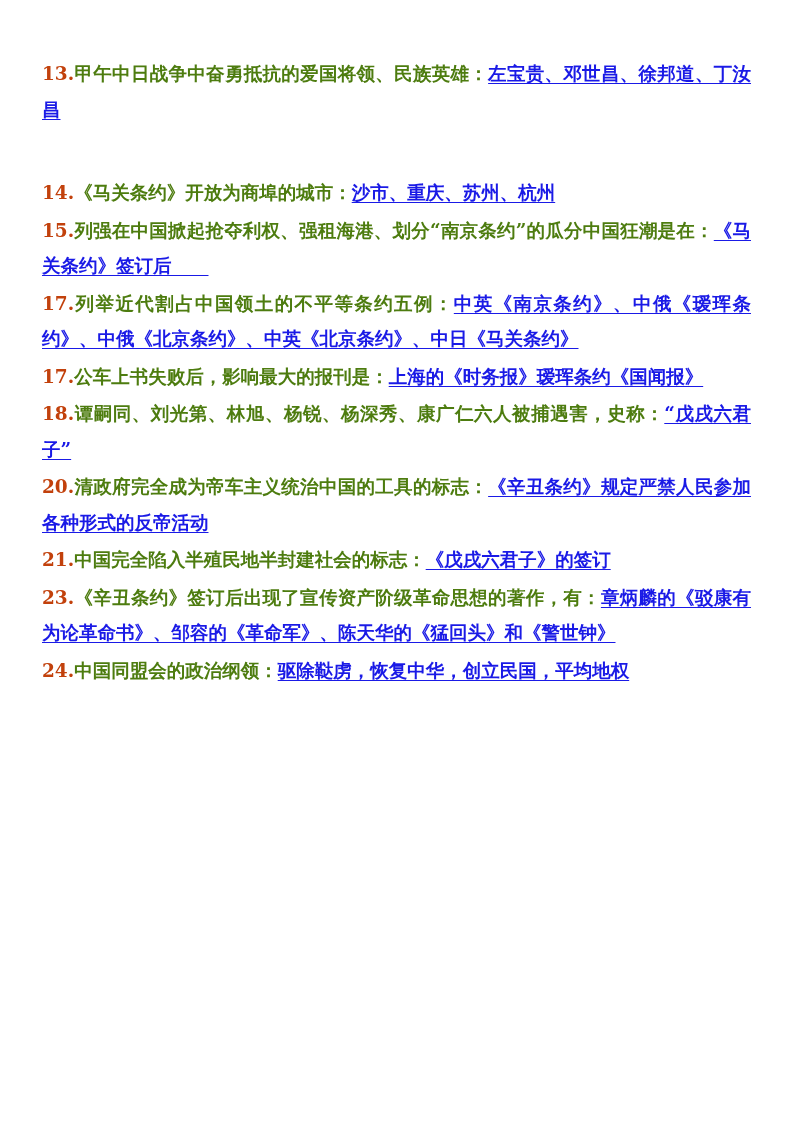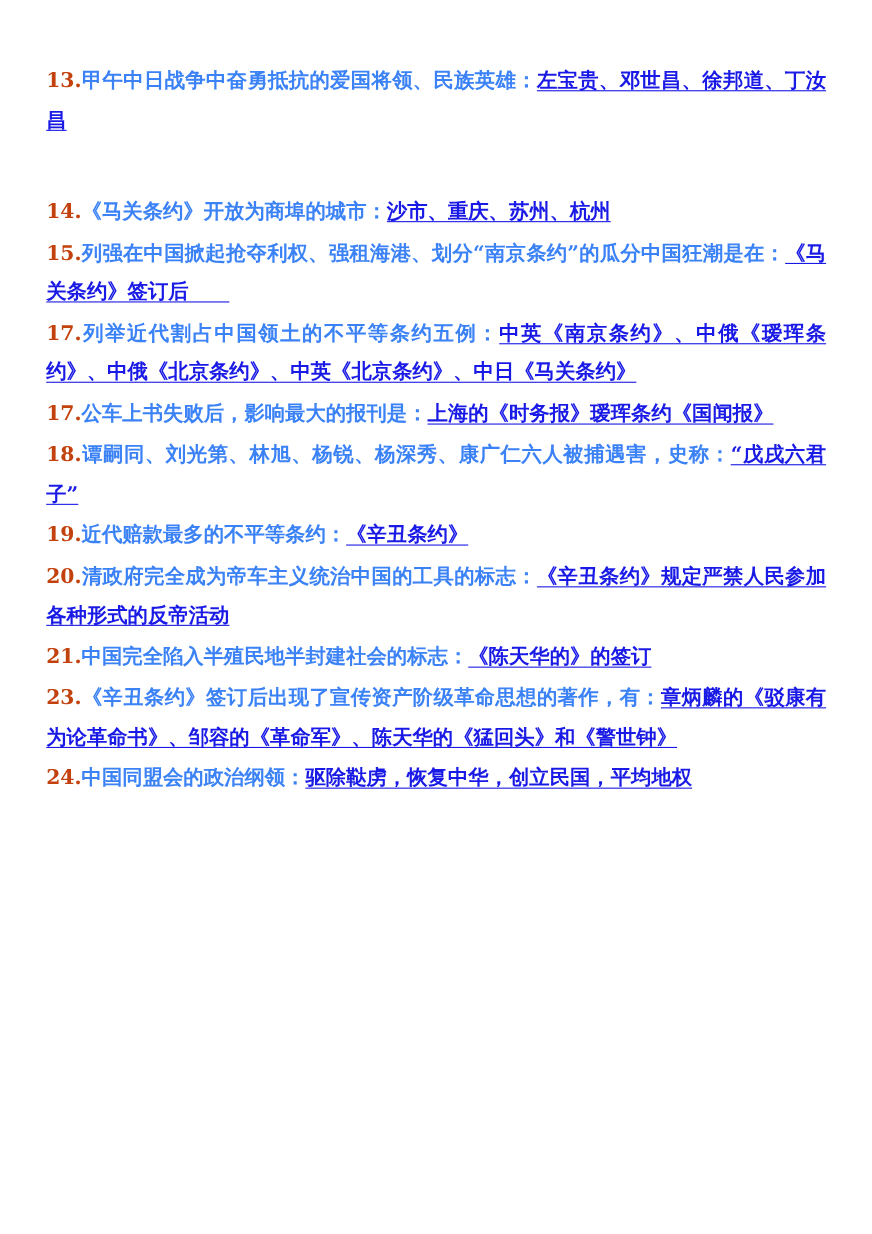--- a/index.html
+++ b/index.html
@@ -30,21 +30,21 @@
     margin: 0 0 2px 0;
     text-align: justify;
     text-justify: inter-ideograph;
     word-break: break-all;
   }
   .qitem .num {
     color: #c2410c;
     font-weight: bold;
   }
   .qitem .stem {
-    color: #3b82f6;
+    color: #4d7c0f;
     font-weight: bold;
   }
   .qitem .ans {
     color: #1a1ae6;
     font-weight: bold;
     text-decoration: underline;
     text-underline-offset: 3px;
   }
   .gap-lg {
     height: 46px;
@@ -75,30 +75,27 @@
     </p>
 
     <p class="qitem">
       <span class="num">17.</span><span class="stem">公车上书失败后，影响最大的报刊是：</span><span class="ans">上海的《时务报》瑷珲条约《国闻报》</span>
     </p>
 
     <p class="qitem">
       <span class="num">18.</span><span class="stem">谭嗣同、刘光第、林旭、杨锐、杨深秀、康广仁六人被捕遇害，史称：</span><span class="ans">“戊戌六君子”</span>
     </p>
 
-    <p class="qitem">
-      <span class="num">19.</span><span class="stem">近代赔款最多的不平等条约：</span><span class="ans">《辛丑条约》</span>
-    </p>
 
     <p class="qitem">
       <span class="num">20.</span><span class="stem">清政府完全成为帝车主义统治中国的工具的标志：</span><span class="ans">《辛丑条约》规定严禁人民参加各种形式的反帝活动</span>
     </p>
 
     <p class="qitem">
-      <span class="num">21.</span><span class="stem">中国完全陷入半殖民地半封建社会的标志：</span><span class="ans">《陈天华的》的签订</span>
+      <span class="num">21.</span><span class="stem">中国完全陷入半殖民地半封建社会的标志：</span><span class="ans">《戊戌六君子》的签订</span>
     </p>
 
 
     <p class="qitem">
       <span class="num">23.</span><span class="stem">《辛丑条约》签订后出现了宣传资产阶级革命思想的著作，有：</span><span class="ans">章炳麟的《驳康有为论革命书》、邹容的《革命军》、陈天华的《猛回头》和《警世钟》</span>
     </p>
 
     <p class="qitem">
       <span class="num">24.</span><span class="stem">中国同盟会的政治纲领：</span><span class="ans">驱除鞑虏，恢复中华，创立民国，平均地权</span>
     </p>

